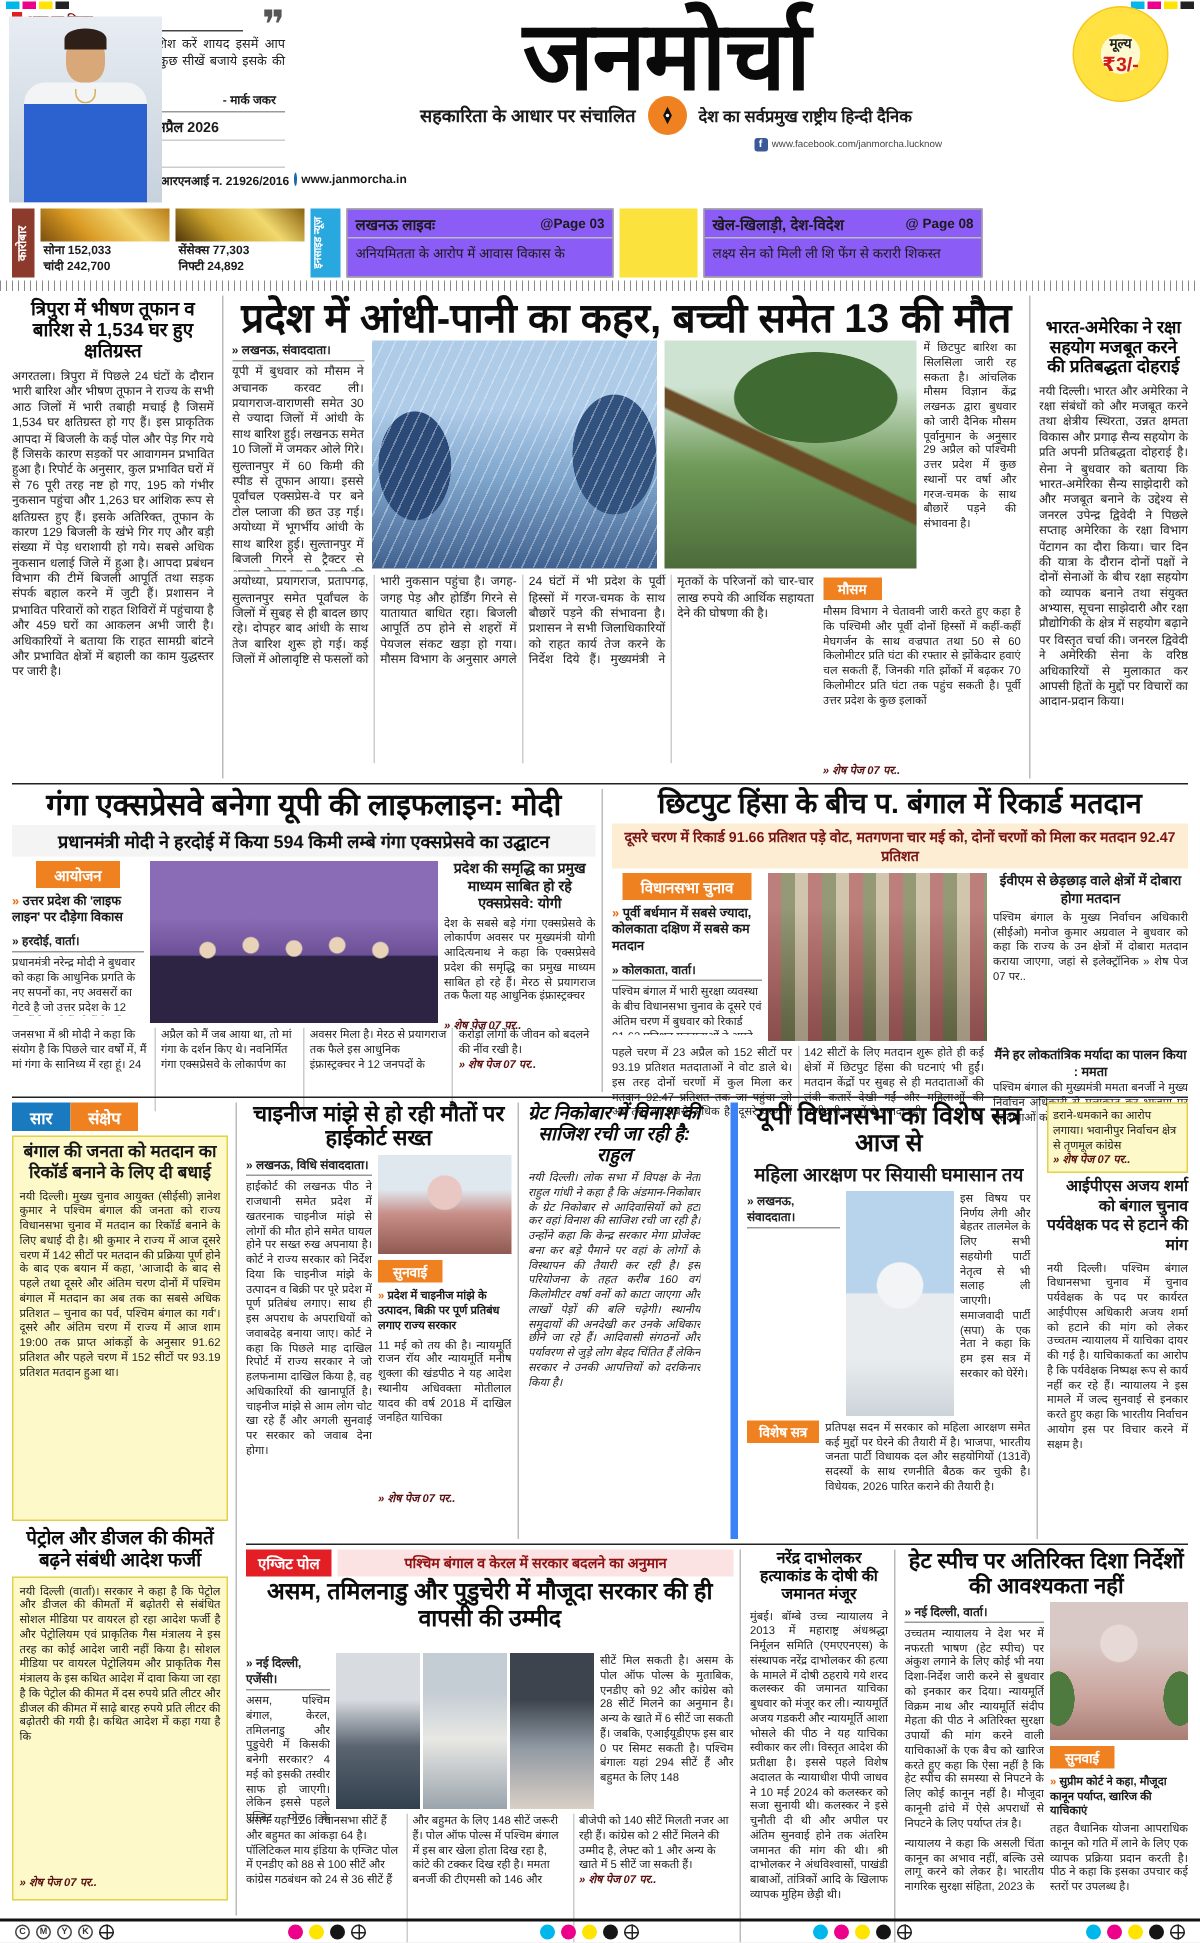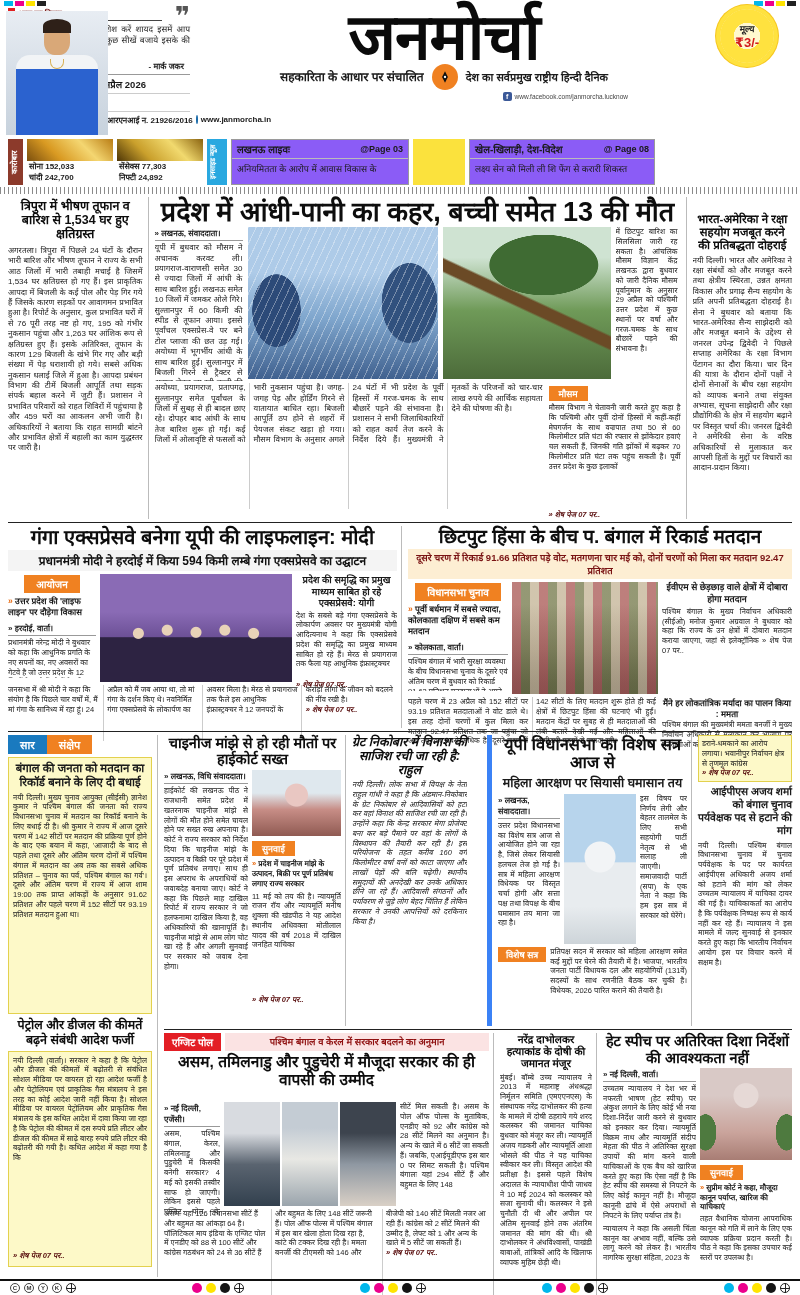--- a/index.html
+++ b/index.html
@@ -441,21 +441,20 @@
           <h3 class="hl">ग्रेट निकोबार में विनाश की साजिश रची जा रही है: राहुल</h3>
           <p class="body75" style="height:246px">नयी दिल्ली। लोक सभा में विपक्ष के नेता राहुल गांधी ने कहा है कि अंडमान-निकोबार के ग्रेट निकोबार से आदिवासियों को हटा कर वहां विनाश की साजिश रची जा रही है। उन्होंने कहा कि केन्द्र सरकार मेगा प्रोजेक्ट बना कर बड़े पैमाने पर वहां के लोगों के विस्थापन की तैयारी कर रही है। इस परियोजना के तहत करीब 160 वर्ग किलोमीटर वर्षा वनों को काटा जाएगा और लाखों पेड़ों की बलि चढ़ेगी। स्थानीय समुदायों की अनदेखी कर उनके अधिकार छीने जा रहे हैं। आदिवासी संगठनों और पर्यावरण से जुड़े लोग बेहद चिंतित हैं लेकिन सरकार ने उनकी आपत्तियों को दरकिनार किया है।</p>
         </article>
 
         <article class="vsabha">
           <h3 class="hl">यूपी विधानसभा का विशेष सत्र आज से</h3>
           <h4>महिला आरक्षण पर सियासी घमासान तय</h4>
           <div class="v-row">
             <div class="vc1">
               <div class="byline">» लखनऊ, संवाददाता।</div>
-              <p class="body75" style="height:128px">उत्तर प्रदेश विधानसभा का विशेष सत्र आज से आयोजित होने जा रहा है, जिसे लेकर सियासी हलचल तेज हो गई है। सत्र में महिला आरक्षण विधेयक पर विस्तृत चर्चा होगी और सत्ता पक्ष तथा विपक्ष के बीच घमासान तय माना जा रहा है।</p>
             </div>
             <div class="v-photo photo"></div>
             <div class="vc2">
               <p class="body75" style="height:148px">इस विषय पर निर्णय लेगी और बेहतर तालमेल के लिए सभी सहयोगी पार्टी नेतृत्व से भी सलाह ली जाएगी। समाजवादी पार्टी (सपा) के एक नेता ने कहा कि हम इस सत्र में सरकार को घेरेंगे।</p>
             </div>
           </div>
           <div class="v-label-row">
             <span class="olabel" style="font-size:9px;padding:1px 8px;white-space:nowrap">विशेष सत्र</span>
             <p class="body75" style="height:66px">प्रतिपक्ष सदन में सरकार को महिला आरक्षण समेत कई मुद्दों पर घेरने की तैयारी में है। भाजपा, भारतीय जनता पार्टी विधायक दल और सहयोगियों (131वें) सदस्यों के साथ रणनीति बैठक कर चुकी है। विधेयक, 2026 पारित कराने की तैयारी है।</p>
           </div>

